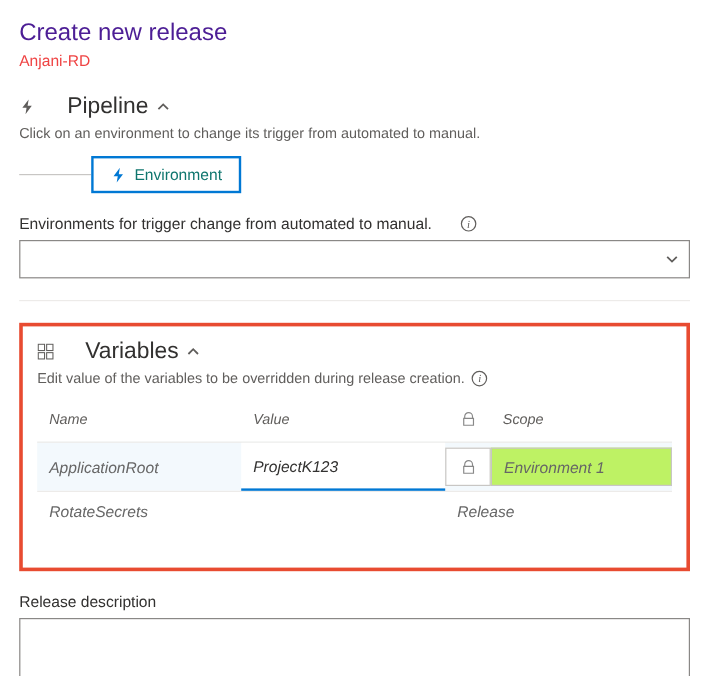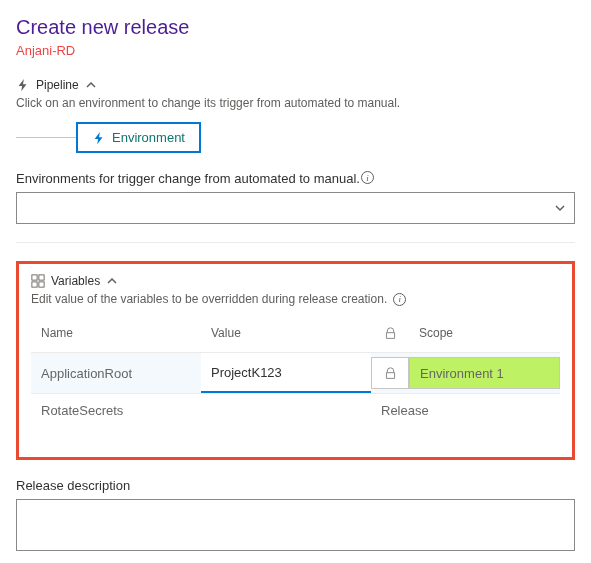--- a/index.html
+++ b/index.html
@@ -10,39 +10,39 @@
       background: #fff;
       padding: 16px;
       width: 591px;
     }
     .title { font-size: 20px; font-weight: 400; color: #4c1d95; margin-bottom: 4px; }
     .subtitle { font-size: 13px; color: #ef4444; margin-bottom: 20px; }
 
     .section-header { display: flex; align-items: center; gap: 6px; margin-bottom: 4px; }
     .bolt-icon { width: 14px; height: 14px; color: #605e5c; }
     .grid-icon { width: 14px; height: 14px; color: #605e5c; }
-    .section-title { font-size: 12px; font-weight: 400; }
+    .section-title { font-size: 19px; font-weight: 400; margin-left: 20px; }
     .chevron { width: 12px; height: 12px; color: #605e5c; }
     .helper-text { font-size: 12px; color: #605e5c; margin-bottom: 12px; display: flex; align-items: center; gap: 6px; }
 
     .pipeline-row { display: flex; align-items: center; margin-bottom: 18px; }
     .pipe-line { width: 60px; height: 1px; background: #c8c6c4; }
     .env-box {
       border: 2px solid #0078d4;
       background: #fff;
       padding: 6px 14px;
       display: flex;
       align-items: center;
       gap: 6px;
       font-size: 13px;
     }
     .env-box .bolt-icon { color: #0078d4; }
     .env-box span:last-child { color: #0f766e; }
 
-    .field-label { font-size: 13px; color: #323130; margin-bottom: 6px; display: flex; gap: 1px; }
+    .field-label { font-size: 13px; color: #323130; margin-bottom: 6px; display: flex; align-items: center; gap: 24px; }
     .info-icon { width: 13px; height: 13px; color: #605e5c; border: 1px solid #605e5c; border-radius: 50%; display: inline-flex; align-items: center; justify-content: center; font-size: 9px; font-style: italic; font-family: Georgia, serif; }
 
     .dropdown {
       width: 100%;
       border: 1px solid #8a8886;
       height: 32px;
       display: flex;
       align-items: center;
       justify-content: flex-end;
       padding: 0 8px;
@@ -57,20 +57,21 @@
       padding: 10px 12px 30px;
       margin-bottom: 18px;
     }
 
     .var-table { width: 100%; margin-top: 10px; }
     .var-head, .var-row {
       display: grid;
       grid-template-columns: 170px 170px 38px 1fr;
       align-items: center;
       min-height: 34px;
+      font-style: italic;
     }
     .var-head { color: #605e5c; font-size: 12px; padding: 4px 0 8px; }
     .var-head > div { padding-left: 10px; }
     .var-row { border-top: 1px solid #edebe9; }
     .var-row > div { padding: 6px 10px; color: #666; }
     .var-row.selected { background: #f3f9fd; }
     .var-row.selected .value-cell {
       background: #fff;
       color: #323130;
       border-bottom: 2px solid #0078d4;

